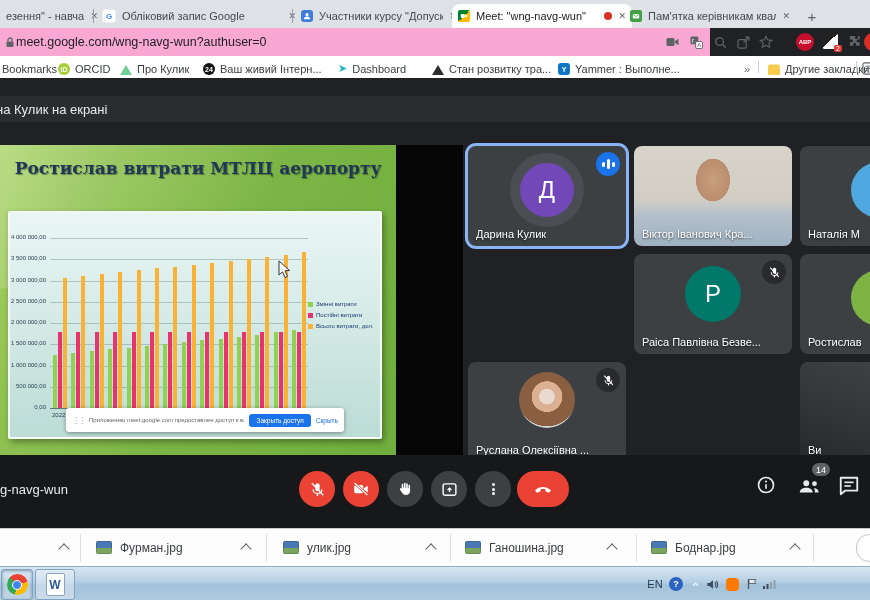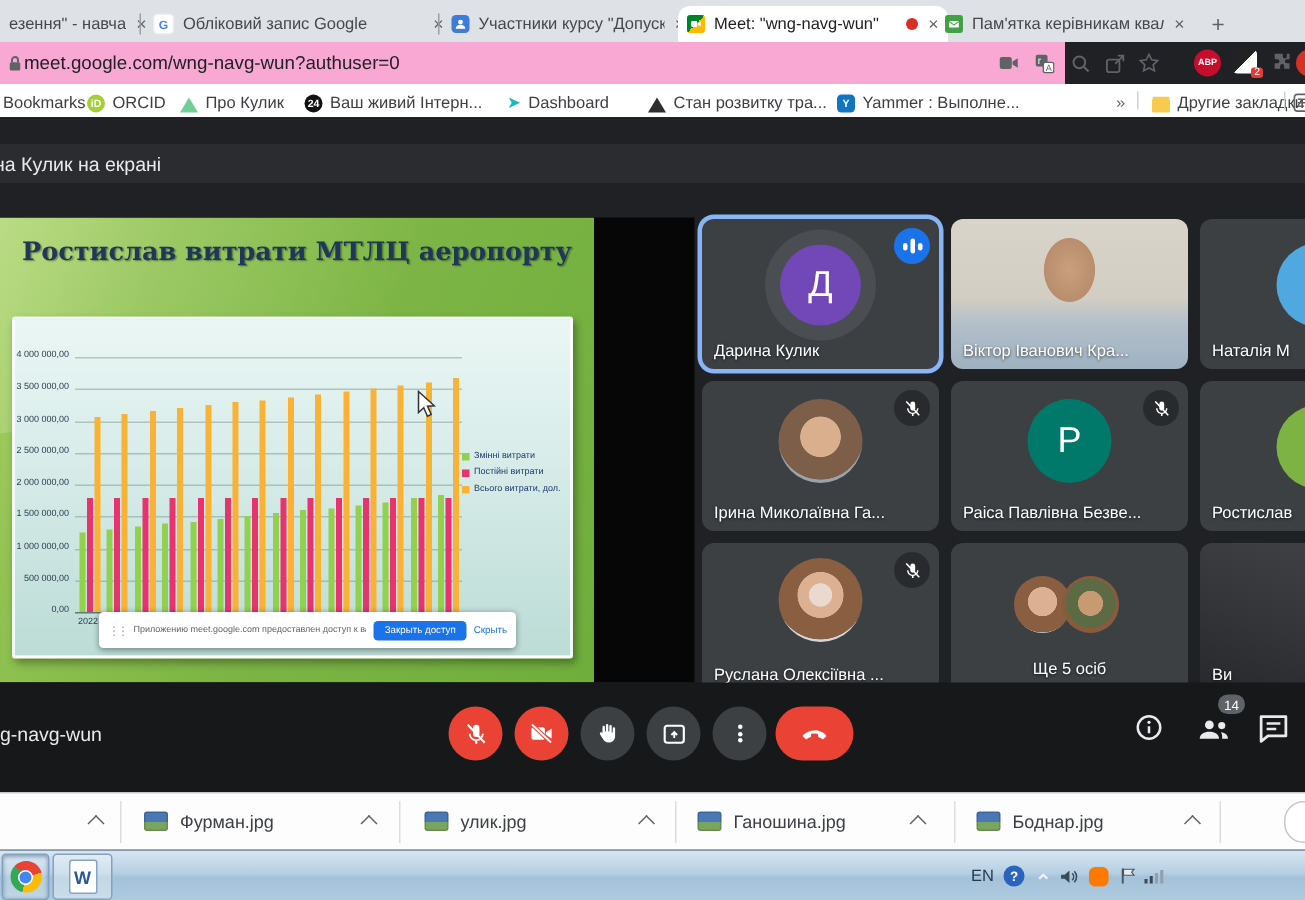--- a/index.html
+++ b/index.html
@@ -397,32 +397,20 @@
         radial-gradient(ellipse 24px 30px at 50% 34%, #c9a07d 0%, #b98d6d 70%, rgba(0,0,0,0) 72%),
         linear-gradient(180deg,#d8d4ca 0%,#d2cec4 52%,#b3bfca 70%,#9fb2c1 100%)">
       <div class="tile-name">Віктор Іванович Кра...</div>
     </div>
 
     <div class="tile" style="left:800px;top:68px">
       <div class="avatar" style="left: 51px; top: 16px; width: 56px; height: 56px; background: rgb(79, 168, 224);"></div>
       <div class="tile-name">Наталія М</div>
     </div>
 
-    <div class="tile" style="left:468px;top:176px">
-      <div class="avatar" style="left:51px;top:12px;width:56px;height:56px;background:
-          radial-gradient(circle at 50% 45%, #d9af8d 0 32%, #7d5f49 33% 68%, #9aa2aa 69%)"></div>
-      <div class="mic-badge">
-        <svg width="13" height="13" viewBox="0 0 24 24" fill="#fff">
-            <path d="M12 14.5a3 3 0 0 0 3-3V6a3 3 0 0 0-6 0v5.5a3 3 0 0 0 3 3z"></path>
-            <path d="M17.3 11.5a5.3 5.3 0 0 1-10.6 0H5a7 7 0 0 0 6 6.9V21h2v-2.6a7 7 0 0 0 6-6.9z"></path>
-            <line x1="4" y1="3" x2="20" y2="20" stroke="#fff" stroke-width="2"></line>
-          </svg>
-      </div>
-      <div class="tile-name">Ірина Миколаївна Га...</div>
-    </div>
 
     <div class="tile" style="left:634px;top:176px">
       <div class="avatar" style="left: 51px; top: 12px; width: 56px; height: 56px; background: rgb(0, 121, 107);">Р</div>
       <div class="mic-badge">
         <svg width="13" height="13" viewBox="0 0 24 24" fill="#fff">
             <path d="M12 14.5a3 3 0 0 0 3-3V6a3 3 0 0 0-6 0v5.5a3 3 0 0 0 3 3z"></path>
             <path d="M17.3 11.5a5.3 5.3 0 0 1-10.6 0H5a7 7 0 0 0 6 6.9V21h2v-2.6a7 7 0 0 0 6-6.9z"></path>
             <line x1="4" y1="3" x2="20" y2="20" stroke="#fff" stroke-width="2"></line>
           </svg>
       </div>
@@ -440,27 +428,20 @@
       <div class="mic-badge">
         <svg width="13" height="13" viewBox="0 0 24 24" fill="#fff">
             <path d="M12 14.5a3 3 0 0 0 3-3V6a3 3 0 0 0-6 0v5.5a3 3 0 0 0 3 3z"></path>
             <path d="M17.3 11.5a5.3 5.3 0 0 1-10.6 0H5a7 7 0 0 0 6 6.9V21h2v-2.6a7 7 0 0 0 6-6.9z"></path>
             <line x1="4" y1="3" x2="20" y2="20" stroke="#fff" stroke-width="2"></line>
           </svg>
       </div>
       <div class="tile-name">Руслана Олексіївна ...</div>
     </div>
 
-    <div class="tile" style="left:634px;top:284px">
-      <div class="avatar" style="left:42px;top:22px;width:38px;height:38px;background:
-          radial-gradient(circle at 50% 45%, #dcb193 0 34%, #8a5f41 35% 72%, #c9ced2 73%)"></div>
-      <div class="avatar" style="left:74px;top:22px;width:38px;height:38px;background:
-          radial-gradient(circle at 50% 48%, #c79a72 0 30%, #5d6b44 31% 60%, #8a5a3c 61%)"></div>
-      <div class="tile-name" style="left:0;right:0;bottom:10px;text-align:center">Ще 5 осіб</div>
-    </div>
 
     <div class="tile" style="left:800px;top:284px;background:
         radial-gradient(circle at 94% 52%, #c89f80 0 16%, rgba(0,0,0,0) 18%),
         linear-gradient(200deg,#44464a 0%,#333539 60%,#26282b 100%)">
       <div class="tile-name">Ви</div>
     </div>
 
     <div class="abs" id="bottombar">
       <span id="meeting-code">g-navg-wun</span>
 

